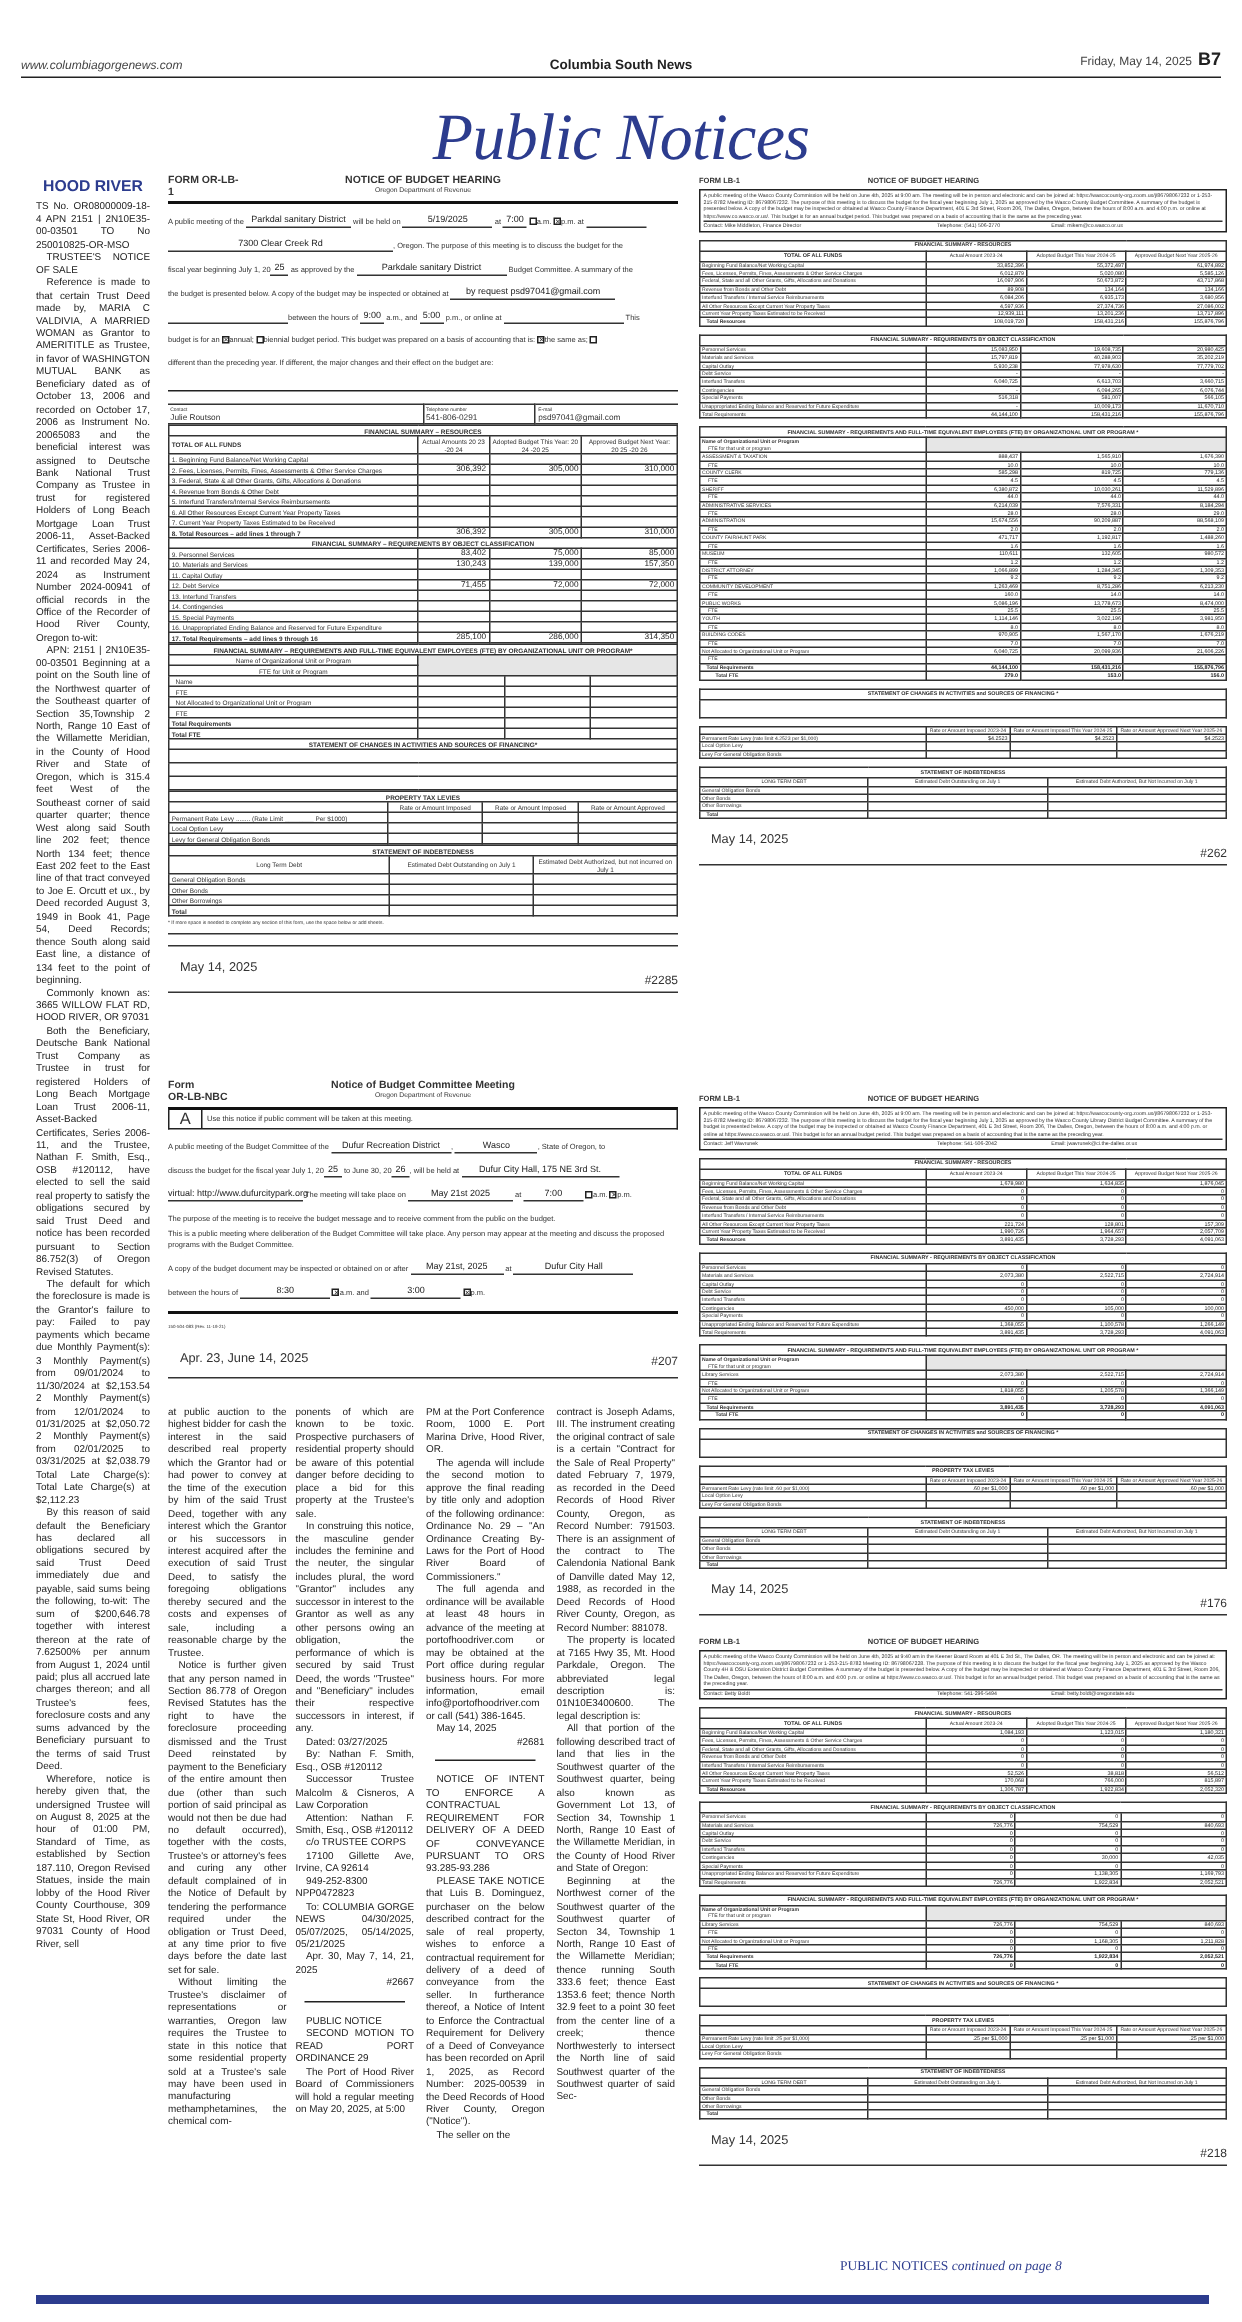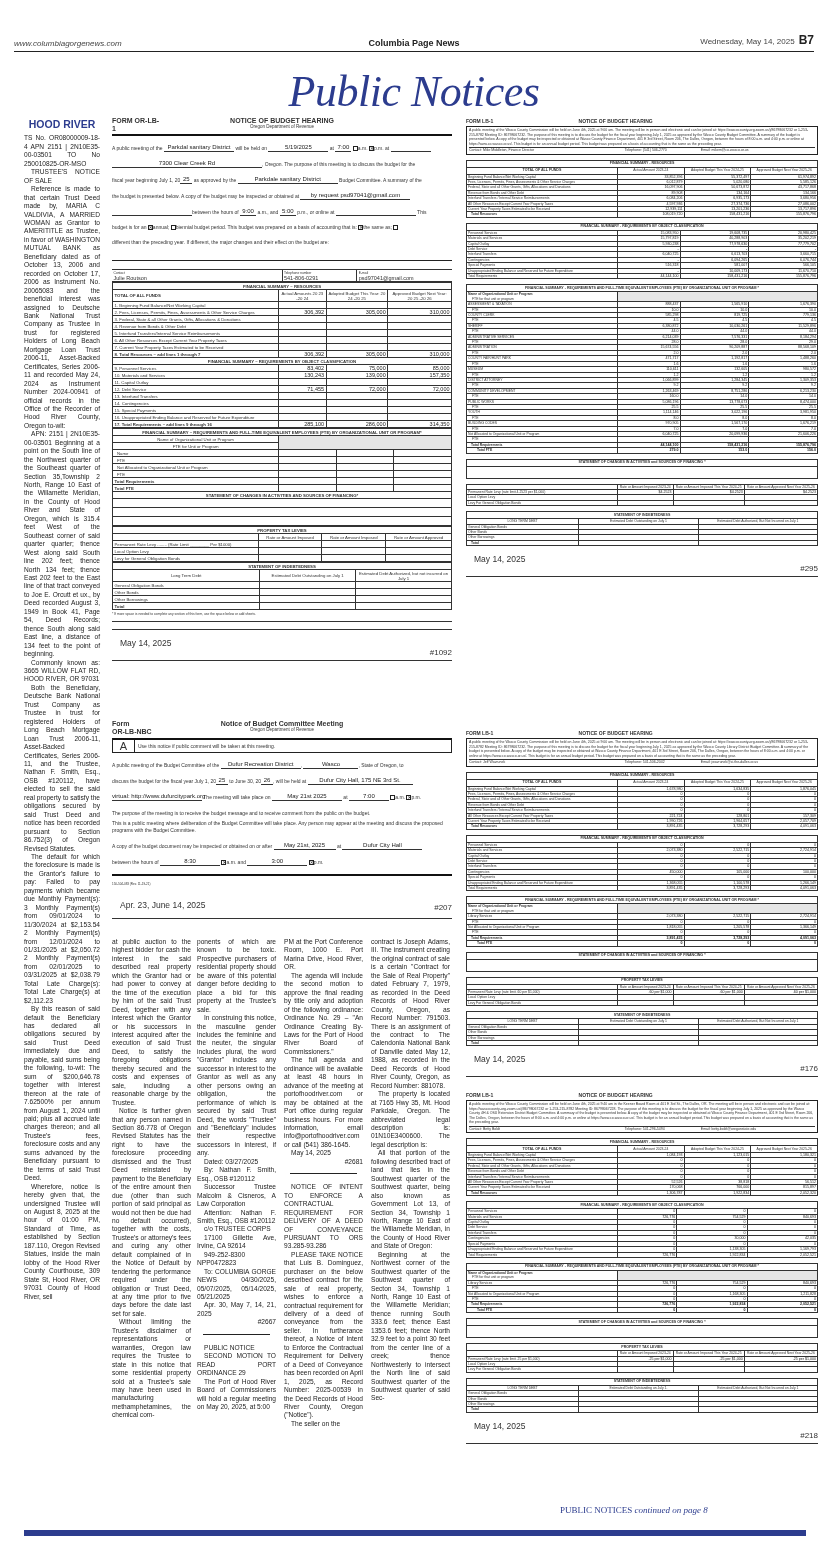--- a/index.html
+++ b/index.html
@@ -55,22 +55,22 @@
 .rsp{margin-top:5px}
 .cont{position:absolute;left:560px;top:1505px;font-family:"Liberation Serif",serif;color:#2c3c8e;font-size:9px}
 .cont i{font-style:italic}
 .bluebar{position:absolute;left:24px;right:22px;top:1530px;height:6px;background:#2c3c8e}
 </style>
 </head>
 <body>
 
 <div class="hdr">
   <span class="site">www.columbiagorgenews.com</span>
-  <span class="paper">Columbia Page News</span>
-  <span><span class="date">Wednesday, May 14, 2025</span><span class="page">B7</span></span>
+  <span class="paper">Columbia South News</span>
+  <span><span class="date">Friday, May 14, 2025</span><span class="page">B7</span></span>
 </div>
 <div class="title">Public Notices</div>
 
 <div class="col col1">
   <div class="sect">HOOD RIVER</div>
   <div id="c1">
       <p class="ni">TS No. OR08000009-18-4 APN 2151 | 2N10E35-00-03501 TO No 250010825-OR-MSO</p>
       <p>TRUSTEE'S NOTICE OF SALE</p>
       <p>Reference is made to that certain Trust Deed made by, MARIA C VALDIVIA, A MARRIED WOMAN as Grantor to AMERITITLE as Trustee, in favor of WASHINGTON MUTUAL BANK as Beneficiary dated as of October 13, 2006 and recorded on October 17, 2006 as Instrument No. 20065083 and the beneficial interest was assigned to Deutsche Bank National Trust Company as Trustee in trust for registered Holders of Long Beach Mortgage Loan Trust 2006-11, Asset-Backed Certificates, Series 2006-11 and recorded May 24, 2024 as Instrument Number 2024-00941 of official records in the Office of the Recorder of Hood River County, Oregon to-wit:</p>
       <p>APN: 2151 | 2N10E35-00-03501 Beginning at a point on the South line of the Northwest quarter of the Southeast quarter of Section 35,Township 2 North, Range 10 East of the Willamette Meridian, in the County of Hood River and State of Oregon, which is 315.4 feet West of the Southeast corner of said quarter quarter; thence West along said South line 202 feet; thence North 134 feet; thence East 202 feet to the East line of that tract conveyed to Joe E. Orcutt et ux., by Deed recorded August 3, 1949 in Book 41, Page 54, Deed Records; thence South along said East line, a distance of 134 feet to the point of beginning.</p>
@@ -353,21 +353,21 @@
           <td style="font-weight:bold">Total</td>
           <td></td>
           <td></td>
         </tr>
       </tbody>
     </table>
   <div style="font-size:3.3px;margin-top:2px">* If more space is needed to complete any section of this form, use the space below or add sheets.</div>
   <div style="border-top:0.6px solid #333;margin-top:5px"></div>
     <div style="border-top:0.6px solid #333;margin-top:7px"></div>
   <div class="pubdate">May 14, 2025</div>
-  <div class="pubnum">#1092</div>
+  <div class="pubnum">#2285</div>
   <div class="rule"></div>
 </div>
 
 <div class="frm nbc">
   <div class="ftitle">
     <div class="fid" style="width:60px">
         <div>Form</div>
         <div>OR-LB-NBC</div>
       </div>
     <div class="fc">
@@ -825,21 +825,21 @@
           <td></td>
         </tr>
         <tr>
           <td style="font-weight:bold;padding-left:4px">Total</td>
           <td></td>
           <td></td>
         </tr>
       </tbody>
     </table>
     <div class="pubdate">May 14, 2025</div>
-    <div class="pubnum">#295</div>
+    <div class="pubnum">#262</div>
     <div class="rule"></div>
   </div>
 <div class="frm rcol" style="top:728px" id="r263">
     <div class="rft">
       <span>FORM LB-1</span>
       <span class="c">NOTICE OF BUDGET HEARING</span>
     </div>
   <div class="rbox">
       <div>A public meeting of the Wasco County Commission will be held on June 4th, 2025 at 9:00 am. The meeting will be in person and electronic and can be joined at: https://wascocounty-org.zoom.us/j/86798067232 or 1-253-215-8782 Meeting ID: 86798067232. The purpose of this meeting is to discuss the budget for the fiscal year beginning July 1, 2025 as approved by the Wasco County Library District Budget Committee. A summary of the budget is presented below. A copy of the budget may be inspected or obtained at Wasco County Finance Department, 401 E 3rd Street, Room 206, The Dalles, Oregon, between the hours of 8:00 a.m. and 4:00 p.m. or online at https://www.co.wasco.or.us/. This budget is for an annual budget period. This budget was prepared on a basis of accounting that is the same as the preceding year.</div>
   <div style="display:flex;border-top:0.5px solid #333;margin-top:1px">

